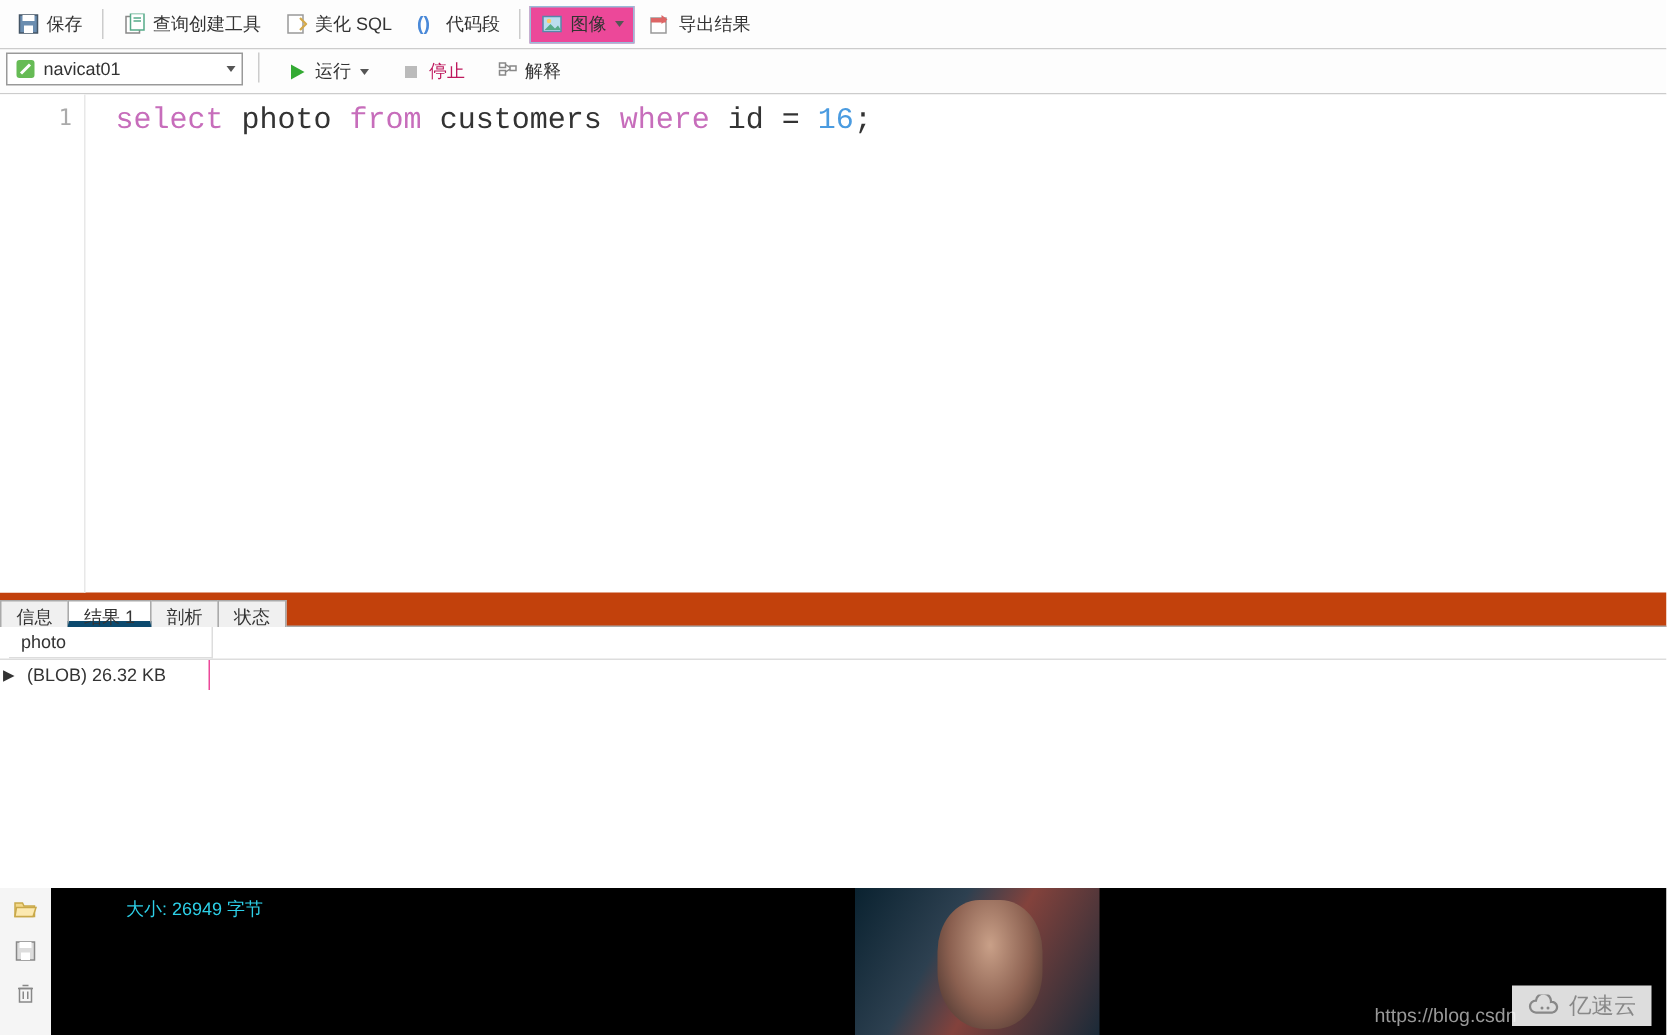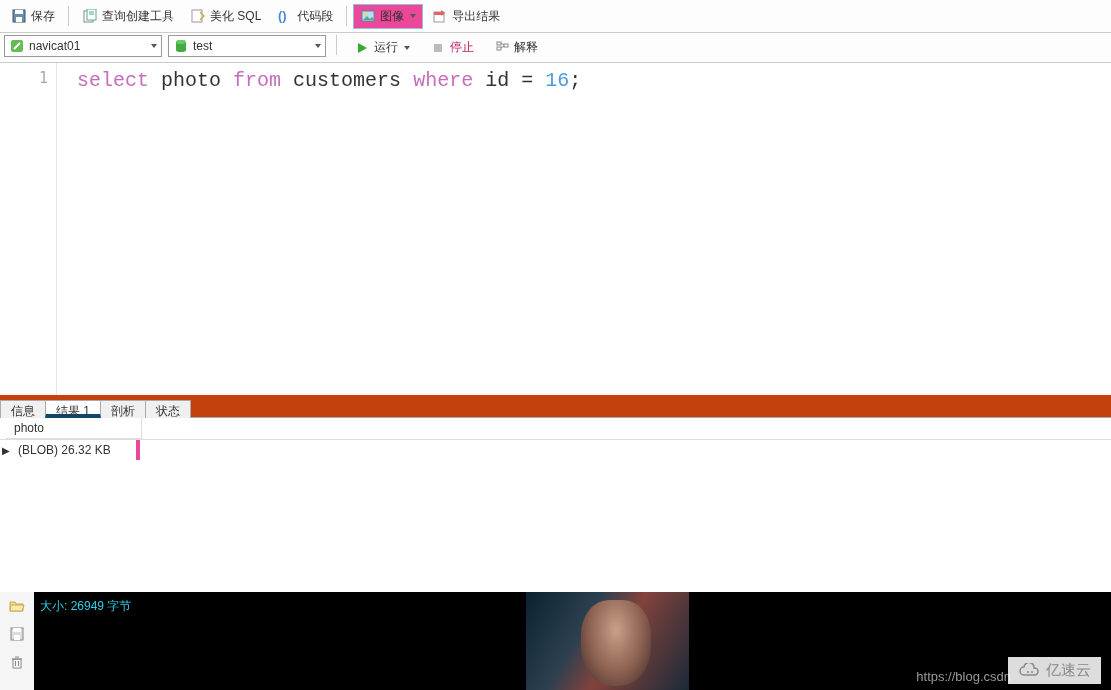--- a/index.html
+++ b/index.html
@@ -22,22 +22,22 @@
 .num { color: #4a9be0; }
 .ident { color: #333; }
 .tabs { display: flex; border-bottom: 1px solid #aaa; background: #c2410c; padding-top: 4px; height: 23px; }
 .tab { padding: 2px 10px; border: 1px solid #aaa; border-bottom: none; background: #f0f0f0; margin-right: -1px; cursor: pointer; font-size: 12px; position: relative; top: 1px; }
 .tab.active { background: #fff; border-bottom: 4px solid #0c4a6e; z-index: 1; }
 .result-area { height: 161px; background: #fff; }
 .result-header { display: flex; border-bottom: 1px solid #ddd; }
 .cell-h { padding: 3px 8px; border-right: 1px solid #ddd; background: #fff; width: 136px; border-bottom: 1px solid #ddd; margin-left: 6px;}
 .result-row { display: flex; align-items: center; }
 .row-indicator { width: 12px; font-size: 10px; color: #333; padding-left: 2px; }
-.cell-d { padding: 3px 6px; border-right: 4px solid #ec4899; width: 128px; }
-.preview-bar { height: 98px; background: #000; display: flex; position: absolute; bottom: 0; left: 0; right: 0; }
+.cell-d { padding: 3px 6px; border-right: 1px solid #ec4899; width: 128px; }
+.preview-bar { height: 98px; background: #000; display: flex; position: absolute; bottom: 0; left: 0; right: 0; gap: 44px; }
 .preview-sidebar { width: 34px; background: #f5f5f5; display: flex; flex-direction: column; align-items: center; padding-top: 6px; gap: 12px; }
 .preview-body { flex: 1; position: relative; }
 .preview-size { color: #2dd0e8; position: absolute; top: 6px; left: 6px; font-size: 12px; }
 .preview-img { position: absolute; left: 492px; top: 0; width: 163px; height: 98px; background: linear-gradient(120deg, #0a2230 0%, #2d4050 35%, #83423c 55%, #1a2a38 100%); overflow: hidden; }
 .face { position: absolute; left: 55px; top: 8px; width: 70px; height: 86px; background: radial-gradient(ellipse at 50% 35%, #c9a088 0%, #8b6050 55%, #3a2a28 100%); border-radius: 40% 40% 45% 45%; }
 .hair { position: absolute; left: 40px; top: 0; width: 105px; height: 98px; background: radial-gradient(ellipse at 50% 20%, #1a1210 0%, #0a0806 70%); border-radius: 50% 50% 20% 20%; z-index: -1; }
 .watermark { position: absolute; right: 10px; bottom: 6px; display: flex; align-items: flex-start; gap: 6px; color: #888; font-size: 15px; z-index: 3; }
 .watermark-link { position: absolute; right: 100px; bottom: 6px; color: #999; font-size: 13px; z-index: 2; }
 .wm-box { background: rgba(245,245,245,0.9); padding: 4px 10px; display: flex; align-items: center; gap: 6px; }
 .stop-btn { color: #be185d; }
@@ -111,31 +111,20 @@
 
 <div class="toolbar-sub">
   <div class="combo combo1">
     <span class="ico">
       <svg width="14" height="14" viewBox="0 0 14 14">
           <rect x="1" y="1" width="12" height="12" fill="#6b5" rx="2"></rect>
           <path d="M4 10 L10 4" stroke="#fff" stroke-width="2"></path>
         </svg>
     </span>
     <span>navicat01</span>
-    <span class="dropdown-arrow combo-arrow"></span>
-  </div>
-  <div class="combo combo2">
-    <span class="ico">
-      <svg width="14" height="14" viewBox="0 0 14 14">
-          <ellipse cx="7" cy="3" rx="5" ry="2" fill="#5b5"></ellipse>
-          <path d="M2 3 V11 A5 2 0 0 0 12 11 V3" fill="#4a4"></path>
-          <ellipse cx="7" cy="3" rx="5" ry="2" fill="#6c6"></ellipse>
-        </svg>
-    </span>
-    <span>test</span>
     <span class="dropdown-arrow combo-arrow"></span>
   </div>
   <span class="tb-sep"></span>
   <div class="tb-btn">
     <span class="ico">
       <svg width="12" height="12" viewBox="0 0 12 12">
           <path d="M2 1 L11 6 L2 11 Z" fill="#3a3"></path>
         </svg>
     </span>
     <span>运行</span>

